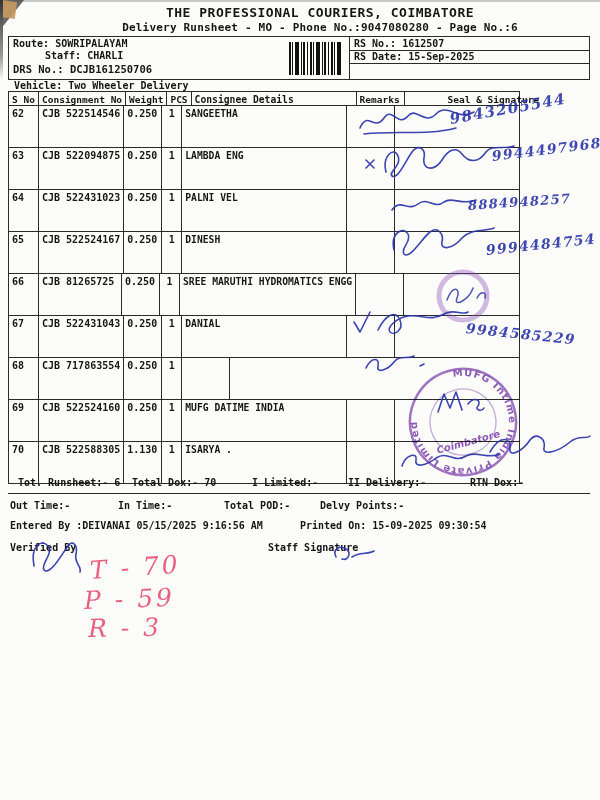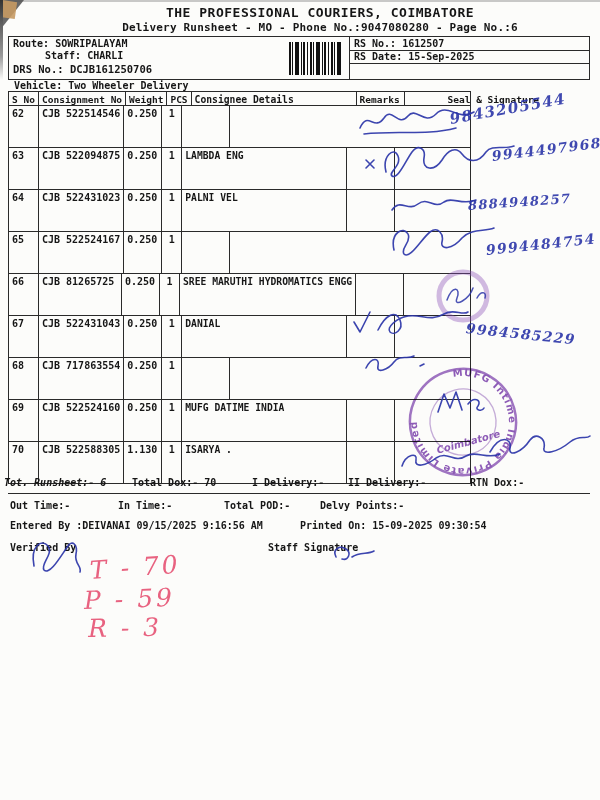--- a/index.html
+++ b/index.html
@@ -26,21 +26,21 @@
   .vline{position:absolute;top:0;bottom:0;left:340px;border-left:1px solid var(--line);}
   .hline1{position:absolute;left:340px;right:0;top:13px;border-top:1px solid var(--line);}
   .hline2{position:absolute;left:340px;right:0;top:26px;border-top:1px solid var(--line);}
   .barcode{position:absolute;left:280px;top:5px;width:54px;height:33px;
     background:
       repeating-linear-gradient(90deg,#111 0 1px,transparent 1px 3px),
       repeating-linear-gradient(90deg,#111 0 2px,transparent 2px 7px);
   }
   .vehicle{left:14px;top:80px;font-size:10px;}
 
-  .rtable{position:absolute;left:8px;top:91px;width:463px;border:1.2px solid var(--line);box-sizing:border-box;}
+  .rtable{position:absolute;left:8px;top:91px;width:512px;border:1.2px solid var(--line);box-sizing:border-box;}
   .tr{display:flex;border-bottom:1px solid var(--line);}
   .tr:last-child{border-bottom:none;}
   .th{height:13px;font-size:9.5px;}
   .td,.hd{box-sizing:border-box;border-right:1px solid var(--line);padding:2px 3px 0 3px;overflow:visible;white-space:nowrap;}
   .td:last-child,.hd:last-child{border-right:none;}
   .c-sno{flex:0 0 30px;}
   .c-cons{flex:0 0 83px;}
   .c-wt{flex:0 0 38px;}
   .c-pcs{flex:0 0 20px;text-align:center;}
   .c-name{flex:0 0 165px;font-size:9.7px;}
@@ -128,20 +128,21 @@
       <div class="hd c-name">Consignee Details</div>
       <div class="hd c-rem">Remarks</div>
       <div class="hd c-seal">Seal &amp; Signature</div>
     </div>
 
     <div class="tr datarow">
       <div class="td c-sno">62</div>
       <div class="td c-cons">CJB 522514546</div>
       <div class="td c-wt">0.250</div>
       <div class="td c-pcs">1</div>
+      <div class="td c-name">SANGEETHA</div>
       <div class="td c-rem"></div>
       <div class="td c-seal"></div>
     </div>
     <div class="tr datarow">
       <div class="td c-sno">63</div>
       <div class="td c-cons">CJB 522094875</div>
       <div class="td c-wt">0.250</div>
       <div class="td c-pcs">1</div>
       <div class="td c-name">LAMBDA ENG</div>
       <div class="td c-rem"></div>
@@ -154,20 +155,21 @@
       <div class="td c-pcs">1</div>
       <div class="td c-name">PALNI VEL</div>
       <div class="td c-rem"></div>
       <div class="td c-seal"></div>
     </div>
     <div class="tr datarow">
       <div class="td c-sno">65</div>
       <div class="td c-cons">CJB 522524167</div>
       <div class="td c-wt">0.250</div>
       <div class="td c-pcs">1</div>
+      <div class="td c-name">DINESH</div>
       <div class="td c-rem"></div>
       <div class="td c-seal"></div>
     </div>
     <div class="tr datarow">
       <div class="td c-sno">66</div>
       <div class="td c-cons">CJB 81265725</div>
       <div class="td c-wt">0.250</div>
       <div class="td c-pcs">1</div>
       <div class="td c-name">SREE MARUTHI HYDROMATICS ENGG</div>
       <div class="td c-rem"></div>
@@ -203,33 +205,33 @@
       <div class="td c-sno">70</div>
       <div class="td c-cons">CJB 522588305</div>
       <div class="td c-wt">1.130</div>
       <div class="td c-pcs">1</div>
       <div class="td c-name">ISARYA .</div>
       <div class="td c-rem"></div>
       <div class="td c-seal"></div>
     </div>
   </div>
 
-  <span class="abs foot" style="left:4px;top:477px;font-style:italic;">Tot. Runsheet:- 6</span>
+  <span class="abs foot" style="left:18px;top:477px;">Tot. Runsheet:- 6</span>
   <span class="abs foot" style="left:132px;top:477px;">Total Dox:- 70</span>
-  <span class="abs foot" style="left:252px;top:477px;">I Delivery:-</span>
+  <span class="abs foot" style="left:252px;top:477px;">I Limited:-</span>
   <span class="abs foot" style="left:348px;top:477px;">II Delivery:-</span>
   <span class="abs foot" style="left:470px;top:477px;">RTN Dox:-</span>
   <div class="sumline"></div>
 
   <span class="abs foot" style="left:10px;top:500px;">Out Time:-</span>
   <span class="abs foot" style="left:118px;top:500px;">In Time:-</span>
   <span class="abs foot" style="left:224px;top:500px;">Total POD:-</span>
   <span class="abs foot" style="left:320px;top:500px;">Delvy Points:-</span>
 
-  <span class="abs foot" style="left:10px;top:520px;">Entered By :DEIVANAI 09/15/2025 9:16:56 AM</span>
+  <span class="abs foot" style="left:10px;top:520px;">Entered By :DEIVANAI 05/15/2025 9:16:56 AM</span>
   <span class="abs foot" style="left:300px;top:520px;">Printed On: 15-09-2025 09:30:54</span>
 
   <span class="abs foot" style="left:10px;top:542px;">Verified By</span>
   <span class="abs foot" style="left:268px;top:542px;">Staff Signature</span>
 
   <div class="overlay">
 
     <svg class="sig" style="left:356px;top:104px;" width="128" height="32" viewBox="0 0 128 32">
       <path d="M4 24 C12 6 18 28 28 14 C36 2 42 24 52 12 C60 2 68 22 80 10 C92 -2 102 18 118 8 M8 30 C40 26 70 32 100 24"></path>
     </svg>

